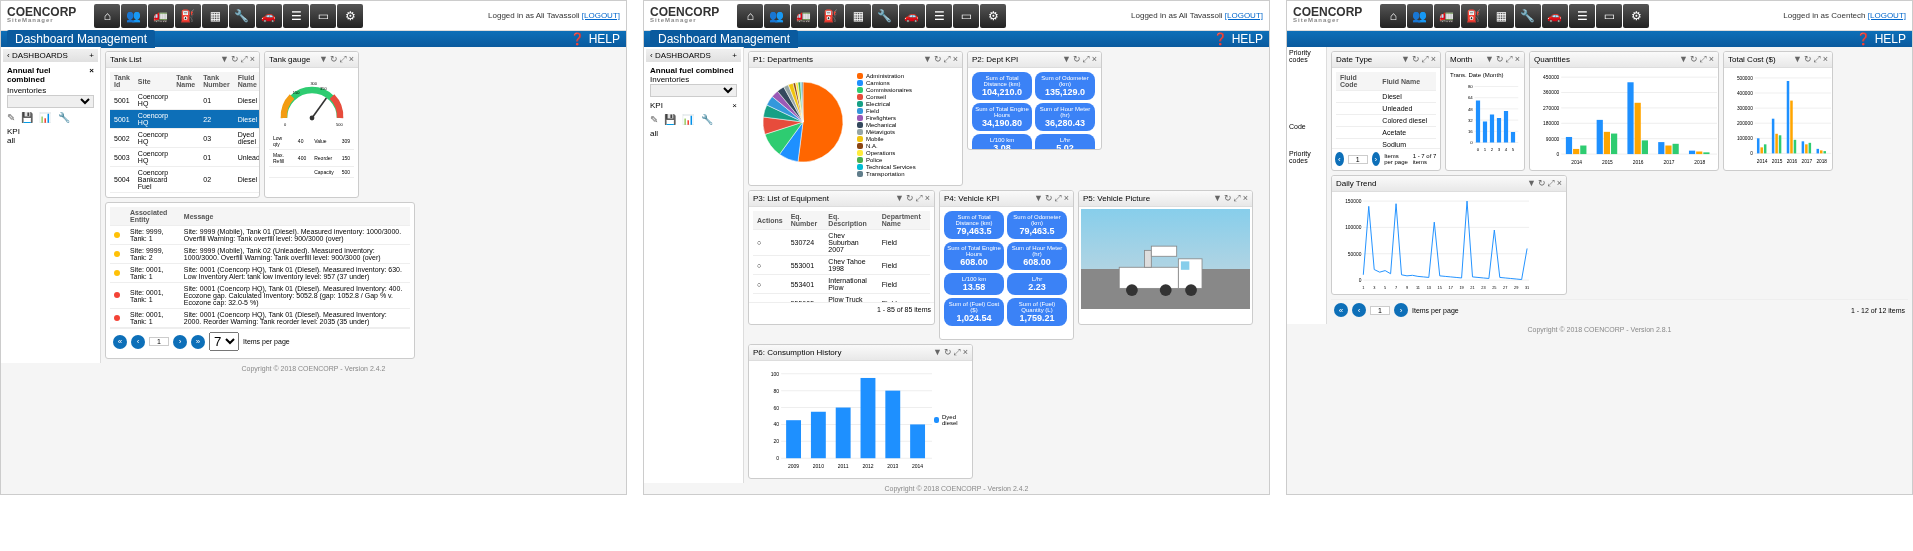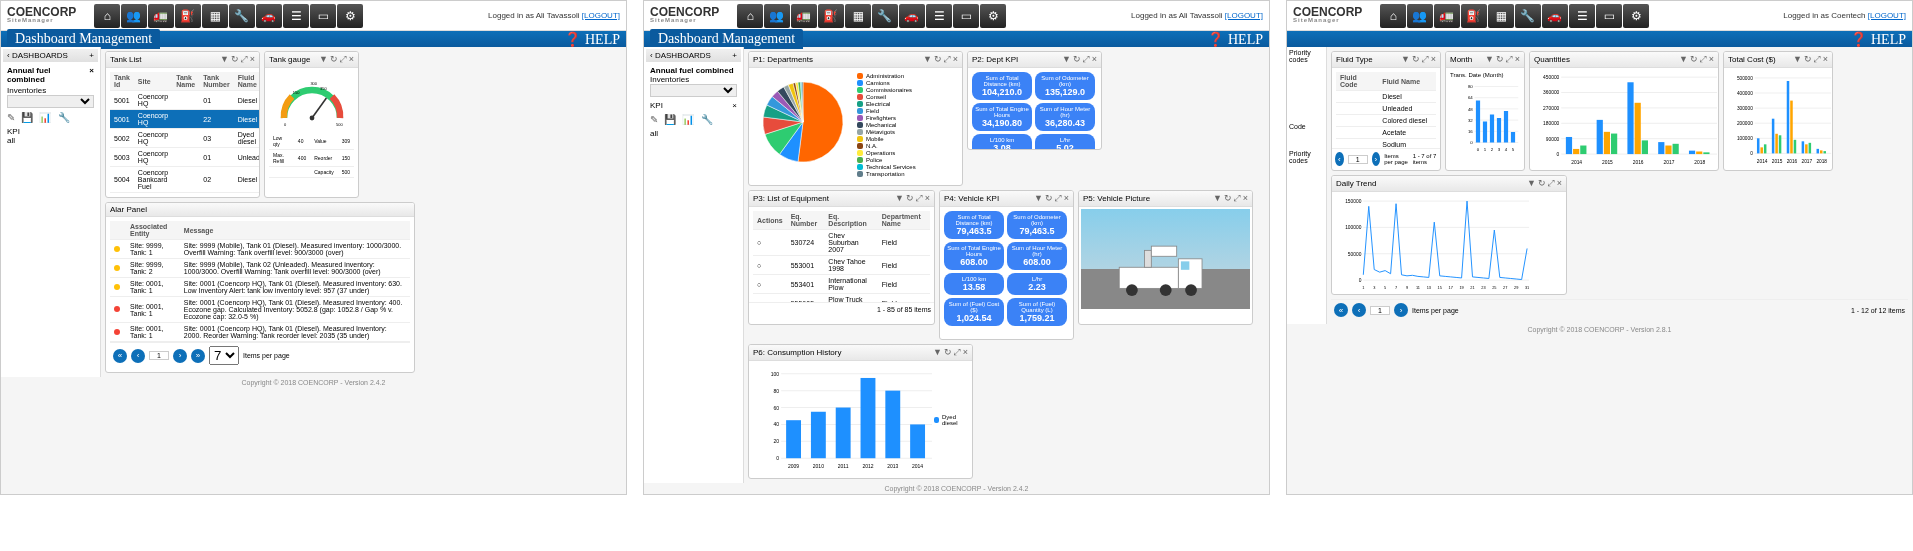--- a/index.html
+++ b/index.html
@@ -48,22 +48,21 @@
 }
 .login-info { margin-left: auto; font-size: 8px; color: #333; }
 .login-info a { color: #0066cc; }
 .bluebar {
   height: 16px;
   background: linear-gradient(#0d6fb8,#0a5a9e);
   color: #fff;
   display: flex;
   align-items: center;
   padding: 0 6px;
-  font-size: 14px;
-  font-family: Liberation Serif, serif;
+  font-size: 12px;
 }
 .bluebar .tab {
   background: #0a5a9e;
   padding: 2px 8px;
   border-radius: 2px 2px 0 0;
 }
 .bluebar .help {
   margin-left: auto;
   cursor: pointer;
 }
@@ -321,23 +320,20 @@
                     <td>Capacity</td>
                     <td>500</td>
                   </tr>
             </tbody>
               </table>
           </div>
         </div>
 
 
         <div class="panel" style="width:310px">
-          <div class="panel-hdr">
-              <span>Alar Panel</span>
-            </div>
           <div class="panel-body">
             <table>
               <thead>
                   <tr>
                     <th></th>
                     <th>Associated Entity</th>
                     <th>Message</th>
                   </tr>
                 </thead>
               <tbody id="alarm-body">
@@ -787,21 +783,21 @@
         <div>Priority</div>
         <div>codes</div>
         <div style="margin-top:60px">Code</div>
         <div style="margin-top:20px">Priority</div>
         <div>codes</div>
       </div>
       <div class="main">
 
         <div class="panel" style="width:110px;height:120px">
           <div class="panel-hdr">
-              <span>Fluid Type</span>
+              <span>Date Type</span>
             <div class="ctrls">
                 <span>▼</span>
                 <span>↻</span>
                 <span>⤢</span>
                 <span>×</span>
               </div>
           </div>
           <div class="panel-body" style="height:80px;overflow:auto">
             <table>
                 <thead>

